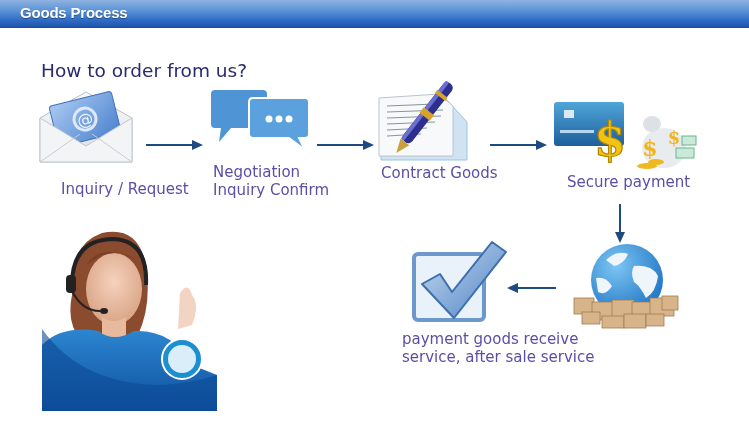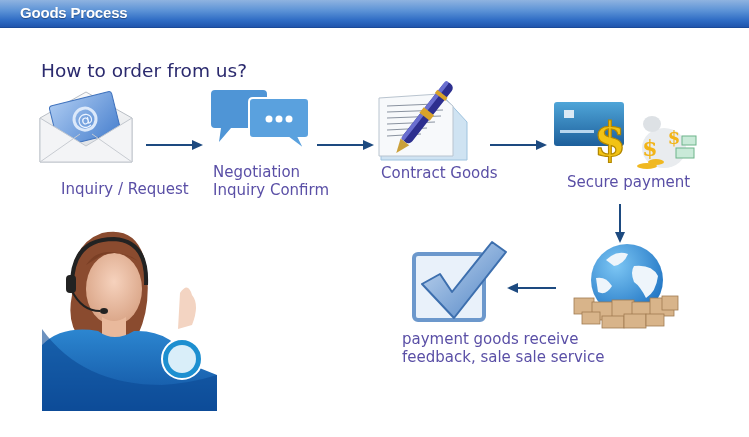--- a/index.html
+++ b/index.html
@@ -193,21 +193,21 @@
       <linearGradient id="chk" x1="0" y1="0" x2="1" y2="1">
         <stop offset="0" stop-color="#c9dcf2"></stop>
           <stop offset="1" stop-color="#4d82c4"></stop>
       </linearGradient>
     </defs>
     <rect x="6" y="18" width="70" height="66" rx="4" fill="#e9f1fa" stroke="#6c98cc" stroke-width="4"></rect>
     <path d="M14 48 L32 38 L44 56 L84 6 L98 16 L46 82 Z" fill="url(#chk)" stroke="#3d6fae" stroke-width="2" stroke-linejoin="round"></path>
   </svg>
   <div class="step-label" style="left:4px; top:94px;">
     <div>payment goods receive</div>
-    <div>feedback, sale sale service</div>
+    <div>service, after sale service</div>
   </div>
 </div>
 
 <div class="photo">
   <svg width="175" height="186" viewBox="0 0 175 186">
     <defs>
       <linearGradient id="shirt" x1="0" y1="0" x2="0" y2="1">
         <stop offset="0" stop-color="#2c86d0"></stop>
           <stop offset="1" stop-color="#0f4f9e"></stop>
       </linearGradient>

